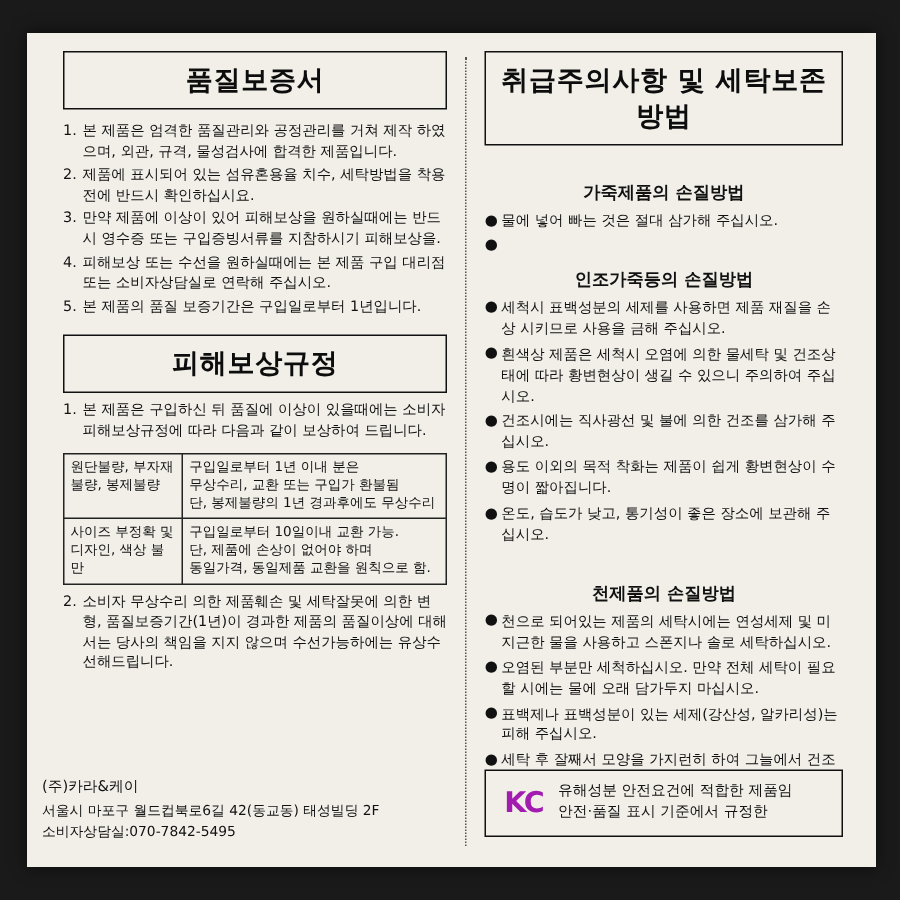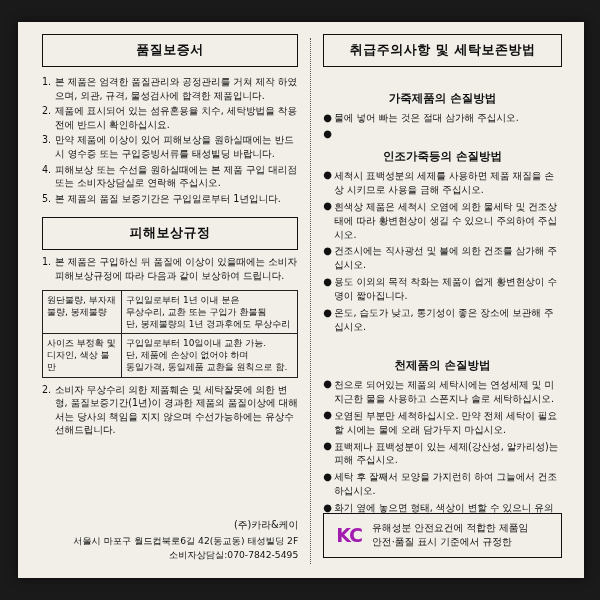--- a/index.html
+++ b/index.html
@@ -43,21 +43,21 @@
     margin: 4px 2px;
   }
   .col-right {
     width: 268px;
     padding: 0 12px 0 10px;
   }
   .boxed-title {
     border: 1.6px solid #111;
     text-align: center;
     font-weight: bold;
-    font-size: 13px;
+    font-size: 18px;
     padding: 6px 4px 7px 4px;
     letter-spacing: 0.5px;
     color: #0d0d0d;
     background: #f2efe9;
   }
   .section-head {
     text-align: center;
     font-weight: bold;
     font-size: 11.5px;
     margin: 24px 0 5px 0;
@@ -128,21 +128,21 @@
   }
   table.comp td.lbl {
     width: 31%;
     margin-left: 13px;
   }
   .footer {
     position: absolute;
     left: 0;
     right: 10px;
     bottom: 6px;
-    text-align: right;
+    text-align: left;
     font-size: 9.2px;
     line-height: 1.5;
     color: #111;
   }
   .footer .company {
     font-size: 9.8px;
     margin-bottom: 2px;
   }
   .kc-box {
     position: absolute;
@@ -179,21 +179,21 @@
 
 <div class="page">
   <div class="sheet">
 
     <div class="col col-left">
       <div class="boxed-title">품질보증서</div>
 
       <ol class="numlist">
         <li><span class="num">1.</span><span>본 제품은 엄격한 품질관리와 공정관리를 거쳐 제작 하였으며, 외관, 규격, 물성검사에 합격한 제품입니다.</span></li>
         <li><span class="num">2.</span><span>제품에 표시되어 있는 섬유혼용율 치수, 세탁방법을 착용전에 반드시 확인하십시요.</span></li>
-        <li><span class="num">3.</span><span>만약 제품에 이상이 있어 피해보상을 원하실때에는 반드시 영수증 또는 구입증빙서류를 태성빌딩 바랍니다.</span></li>
+        <li><span class="num">3.</span><span>만약 제품에 이상이 있어 피해보상을 원하실때에는 반드시 영수증 또는 구입증빙서류를 지참하시기 피해보상을.</span></li>
         <li><span class="num">4.</span><span>피해보상 또는 수선을 원하실때에는 본 제품 구입 대리점 또는 소비자상담실로 연락해 주십시오.</span></li>
         <li><span class="num">5.</span><span>본 제품의 품질 보증기간은 구입일로부터 1년입니다.</span></li>
       </ol>
 
       <div style="height:10px"></div>
 
       <div class="boxed-title">피해보상규정</div>
 
       <div class="sub-note">
         <span class="num">1.</span>

